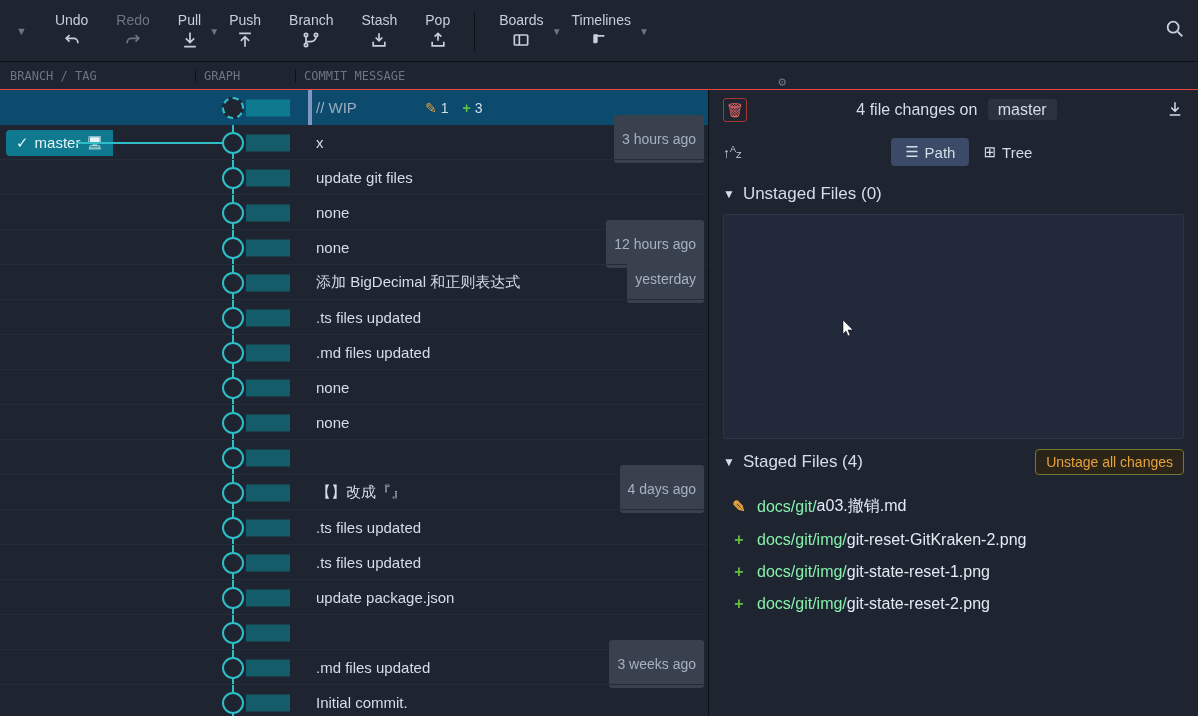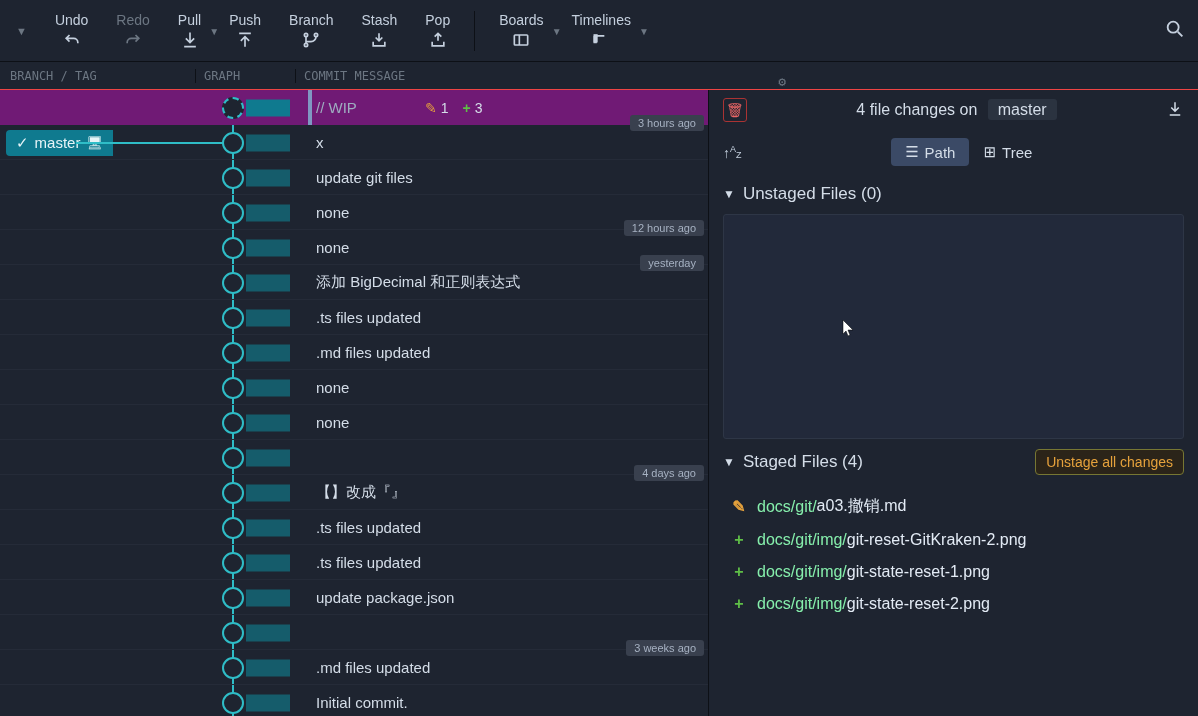--- a/index.html
+++ b/index.html
@@ -26,40 +26,40 @@
 .colhead .gear { position:absolute; right:412px; top:5px; color:#6c7682; font-size:13px; }
 
 
 .body { display:flex; height:626px; }
 .left { flex:1; position:relative; overflow:hidden; }
 .right { width:490px; background:#1e2430; border-left:1px solid #0d1016; display:flex; flex-direction:column; }
 
 
 .rows { }
 .row { display:flex; align-items:center; height:35px; position:relative; }
-.row.wip { background:#701a75; }
+.row.wip { background:#0c4a6e; }
 .row.wip::before { content:""; position:absolute; left:308px; top:0; bottom:0; width:4px; background:#8097c2; }
 .lane-branch { width:196px; position:relative; height:100%; display:flex; align-items:center; }
 .branch-pill { position:absolute; left:6px; background:#0f7a8f; color:#e6f4f7; padding:4px 10px; border-radius:4px 0 0 4px; display:flex; align-items:center; gap:6px; font-size:15px; }
 .branch-pill .chk { display:inline-block; }
 .branch-pill .scr { font-size:13px; }
 .lane-graph { width:112px; position:relative; height:100%; }
 .node { position:absolute; left:26px; top:50%; transform:translate(0,-50%); width:22px; height:22px; border:2px solid #2fbdc7; border-radius:50%; background:#1e2430; }
 .node.dashed { border-style:dashed; }
 .node-bar { position:absolute; left:50px; top:50%; transform:translateY(-50%); width:44px; height:17px; background:#155c6b; }
 .node-bar.wip { background:#0f7a8f; }
 .branch-hline { position:absolute; left:76px; width:154px; top:17px; height:2px; background:#2fbdc7; }
 .lane-msg { flex:1; padding-left:8px; color:#d4dde8; font-size:15px; }
 .lane-msg .pre { color:#9eacc0; display:inline-block; margin-right:4px; }
 .wip-icons { margin-left:60px; font-size:14px; }
 .wip-icons .pencil { color:#e6a23c; margin-right:4px; }
 .wip-icons .cnt1 { color:#d4dde8; margin-right:10px; }
 .wip-icons .plus { color:#5fbf47; font-weight:bold; margin-right:4px; }
 .wip-icons .cnt2 { color:#d4dde8; }
-.time-chip { position:absolute; right:4px; top:-10px; background:#39404e; color:#a6b1c2; font-size:11px; padding:2px 8px; border-radius:3px; }
+.time-chip { position:absolute; right:4px; top:-10px; background:#39404e; color:#a6b1c2; font-size:14px; padding:16px 8px; border-radius:3px; }
 .row-sep { position:absolute; left:0; right:0; bottom:0; height:1px; background:#252b38; }
 .bug { font-size:14px; margin-right:4px; }
 
 
 .rhead { height:40px; display:flex; align-items:center; padding:0 14px; }
 .trash { width:24px; height:24px; border:1px solid #a33; border-radius:3px; display:flex; align-items:center; justify-content:center; color:#e66; cursor:pointer; }
 .rhead-text { flex:1; text-align:center; font-size:16px; color:#d4dde8; }
 .rhead-text .bname { background:#2b3340; padding:2px 10px; border-radius:3px; margin-left:6px; }
 .stage-all { color:#d4dde8; cursor:pointer; }
 

